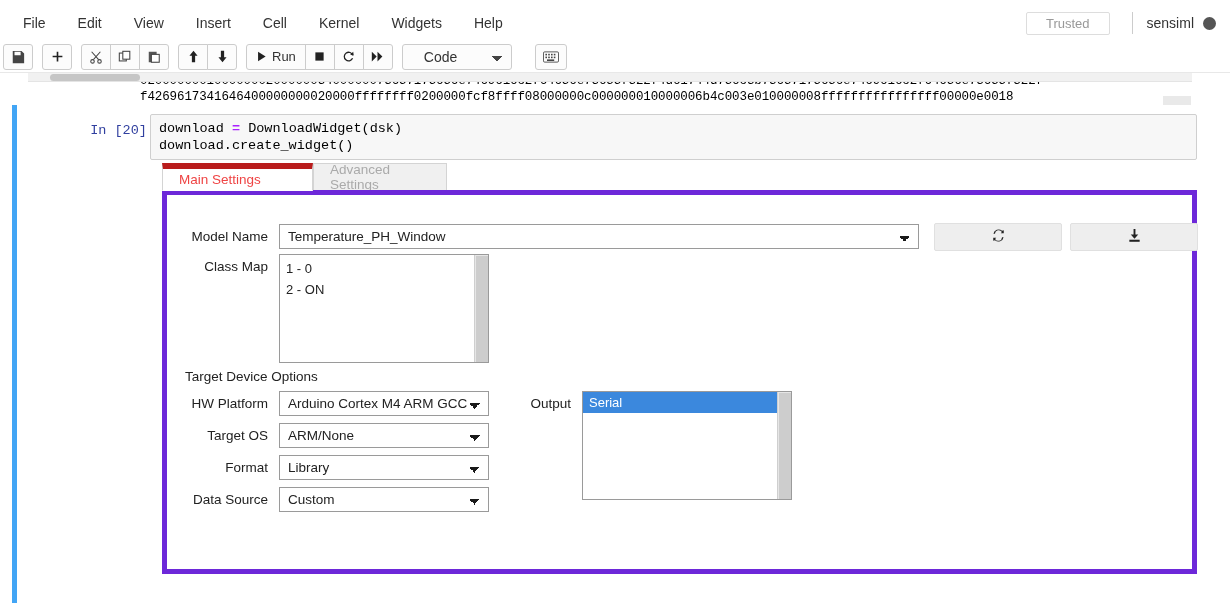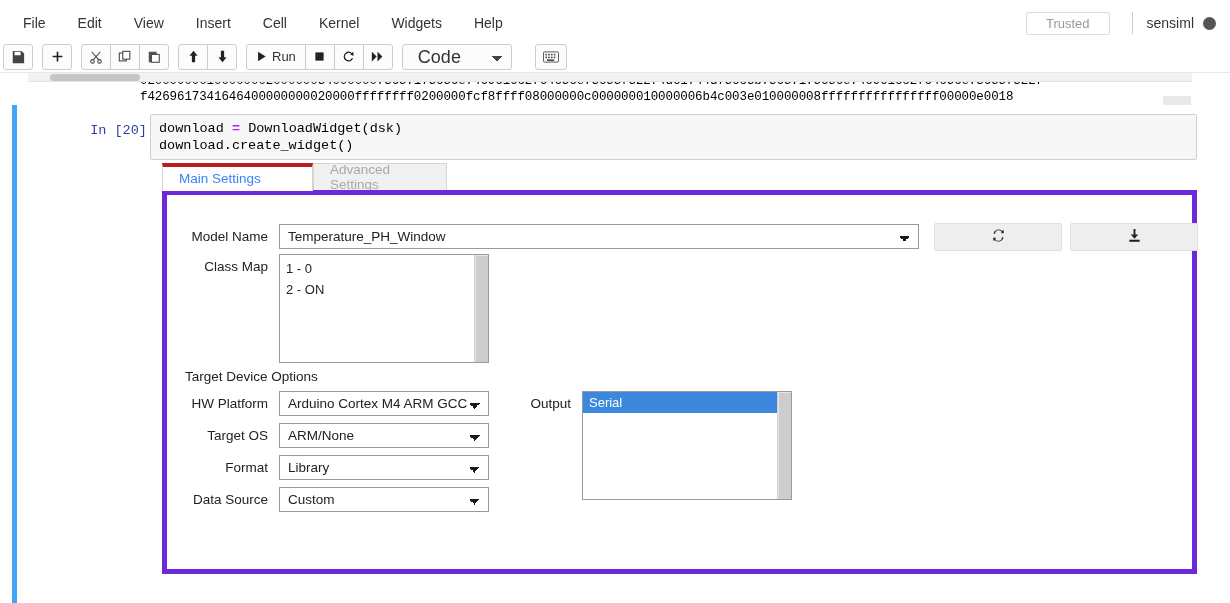--- a/index.html
+++ b/index.html
@@ -65,23 +65,23 @@
   }
   .tb-group .tb-btn:first-child { margin-left: 0; border-radius: 3px 0 0 3px; }
   .tb-group .tb-btn:last-child { border-radius: 0 3px 3px 0; }
   .tb-group .tb-btn:only-child { border-radius: 3px; }
   .tb-btn svg { display: block; }
   .tb-run { padding: 12px 9px; }
   .tb-run .run-label { margin-left: 5px; font-size: 13px; }
   .tb-select {
     height: 26px; width: 110px;
     border: 1px solid #cccccc; border-radius: 3px;
-    background: #fcfcfc; font-size: 18px; color: #333333;
+    background: #fcfcfc; font-size: 14px; color: #333333;
     font-family: "Liberation Sans", sans-serif;
-    padding-left: 15px; margin-right: 23px;
+    padding-left: 21px; margin-right: 23px;
     -webkit-appearance: none; appearance: none;
     background-image:
       linear-gradient(45deg, transparent 50%, #444 50%),
       linear-gradient(135deg, #444 50%, transparent 50%);
     background-position: calc(100% - 14px) 11px, calc(100% - 9px) 11px;
     background-size: 5px 5px, 5px 5px;
     background-repeat: no-repeat;
   }
 
   
@@ -160,23 +160,23 @@
   .tab {
     position: absolute; top: 0;
     height: 28px; padding: 0 16px;
     display: flex; align-items: center;
     font-size: 13.5px; cursor: pointer;
     background: #f0f0f0; border: 1px solid #d4d4d4;
     color: #aaaaaa;
   }
   .tab.active {
     background: #ffffff;
-    border-top: 4px solid #b91c1c;
+    border-top: 6px solid #b91c1c;
     border-bottom: 1px solid #ffffff;
-    color: #3b82f6; z-index: 3;
+    color: #ef4444; z-index: 3;
   }
   .tab-main { left: 12px; width: 151px; }
   .tab-adv  { left: 163px; width: 134px; }
 
   .tab-panel {
     position: absolute; top: 27px; left: 12px;
     width: 1035px; height: 384px;
     border: 5px solid #6d28d9;
     background: #ffffff;
     z-index: 1;

